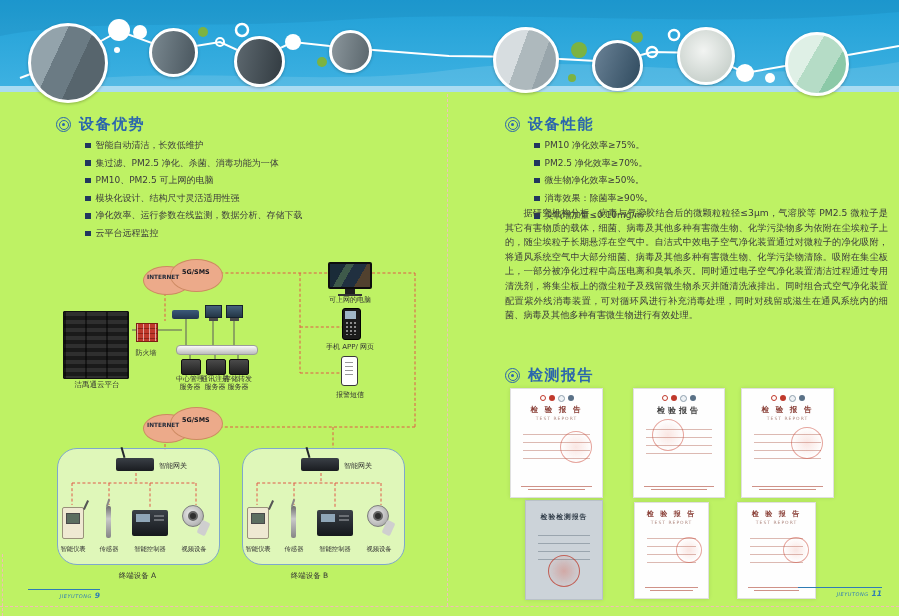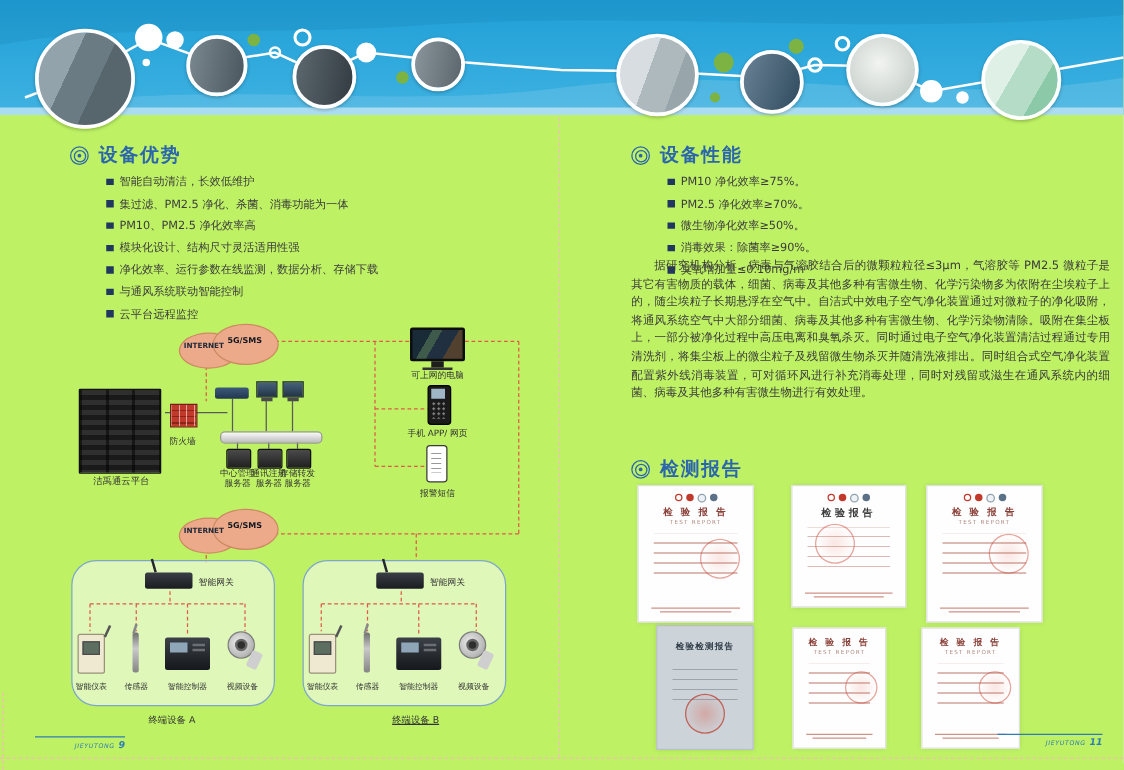--- a/index.html
+++ b/index.html
@@ -174,33 +174,29 @@
     <div class="b-item">
         <span class="sq"></span>
         <span>智能自动清洁，长效低维护</span>
       </div>
     <div class="b-item">
         <span class="sq"></span>
         <span>集过滤、PM2.5 净化、杀菌、消毒功能为一体</span>
       </div>
     <div class="b-item">
         <span class="sq"></span>
-        <span>PM10、PM2.5 净化效率高</span>
+        <span>PM10、PM2.5 可上网的电脑</span>
       </div>
     <div class="b-item">
         <span class="sq"></span>
         <span>模块化设计、结构尺寸灵活适用性强</span>
       </div>
     <div class="b-item">
         <span class="sq"></span>
         <span>净化效率、运行参数在线监测，数据分析、存储下载</span>
-      </div>
-    <div class="b-item">
-        <span class="sq"></span>
-        <span>与通风系统联动智能控制</span>
       </div>
     <div class="b-item">
         <span class="sq"></span>
         <span>云平台远程监控</span>
       </div>
   </div>
 
   <div class="diagram">
     <svg class="wires" width="372" height="332">
       <path class="bk" d="M77,75 H127 M131,64 V90 M158,65 V90 M179,65 V90 M135,98 V104 M160,98 V104 M183,98 V104"></path>
@@ -279,21 +275,21 @@
       <div class="dv-ctrl"></div>
       <div class="dv-cam">
           <div class="lens"></div>
           <div class="tail"></div>
         </div>
       <div class="tlabel" style="left:-2px;width:34px;">智能仪表</div>
       <div class="tlabel" style="left:37px;width:28px;">传感器</div>
       <div class="tlabel" style="left:67px;width:50px;">智能控制器</div>
       <div class="tlabel" style="left:112px;width:48px;">视频设备</div>
     </div>
-    <div class="grp" style="left:197px;text-decoration:underline;">终端设备 B</div>
+    <div class="grp" style="left:174px;">终端设备 B</div>
   </div>
 
   <div class="sec" style="left:505px;top:115px;">
     <span class="bullseye"></span>
     <span class="sec-title">设备性能</span>
   </div>
 
   <div class="bullets" style="left:534px;top:139px;">
     <div class="b-item">
         <span class="sq"></span>
@@ -330,21 +326,21 @@
         <i class="lg lg-red"></i>
         <i class="lg lg-gry"></i>
         <i class="lg lg-blu"></i>
       </div>
     <div class="c-title">检 验 报 告</div>
     <div class="c-sub">TEST REPORT</div>
     <div class="c-body"></div>
     <div class="c-stamp"></div>
     <div class="c-foot"></div>
   </div>
-  <div class="cert alt" style="left:633px;top:388px;width:92px;height:98px;">
+  <div class="cert alt" style="left:633px;top:388px;width:92px;height:110px;">
     <div class="logos">
         <i class="lg lg-cqc"></i>
         <i class="lg lg-red"></i>
         <i class="lg lg-gry"></i>
         <i class="lg lg-blu"></i>
       </div>
     <div class="c-title">检验报告</div>
     <div class="c-sub"></div>
     <div class="c-body"></div>
     <div class="c-stamp" style="top:30px;left:18px;right:auto;"></div>

